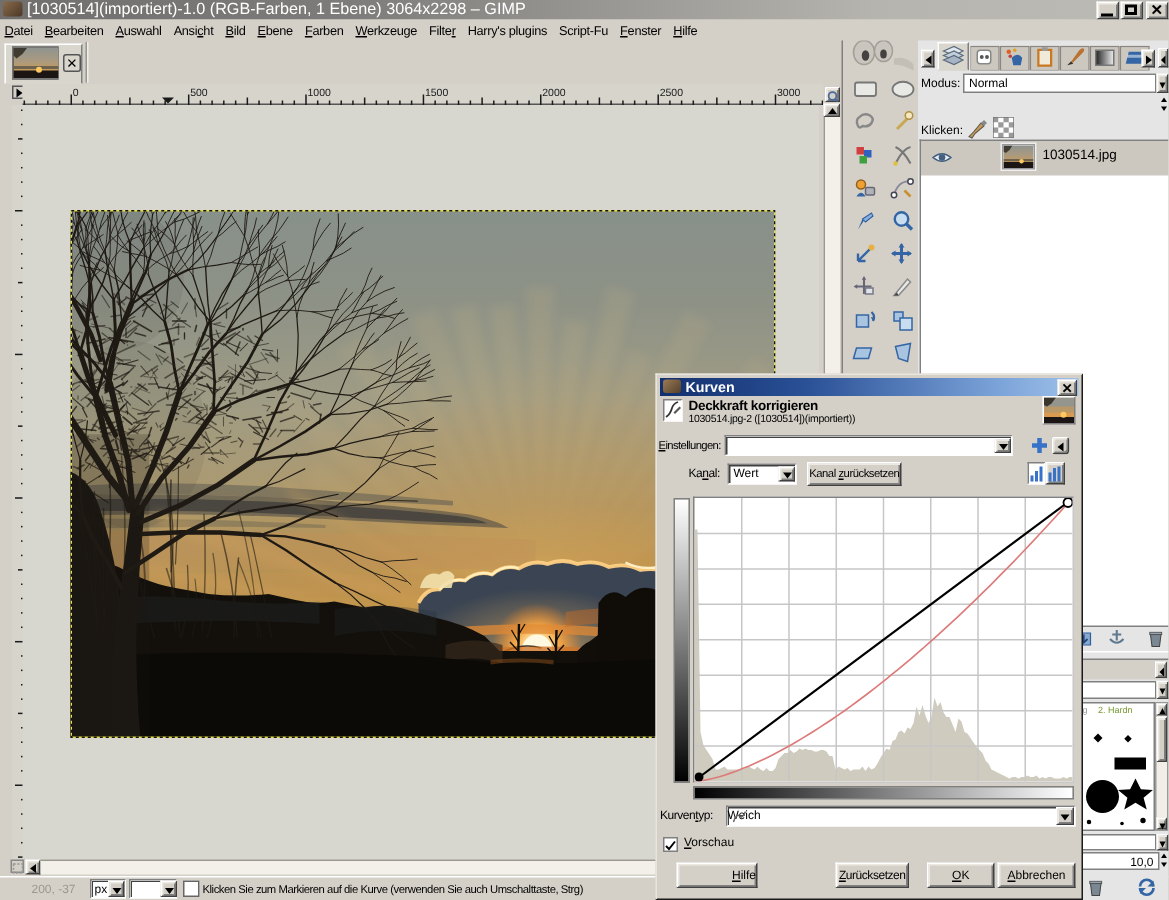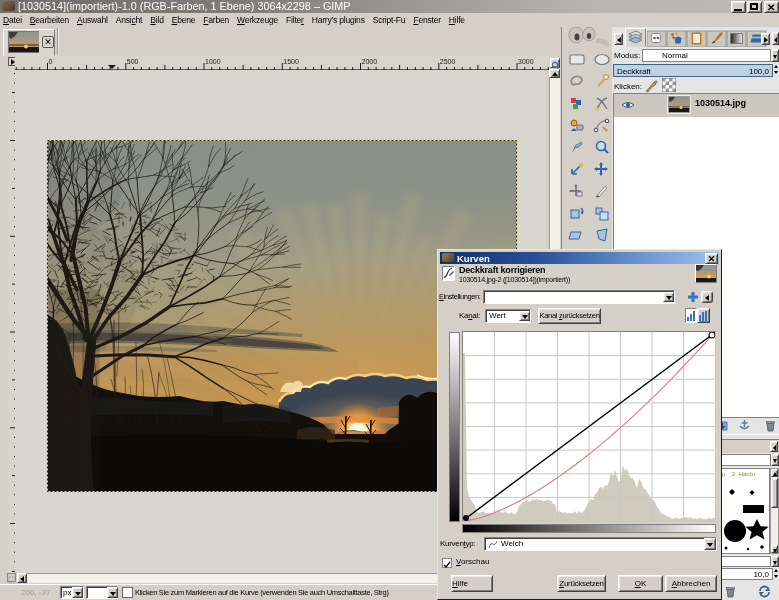--- a/index.html
+++ b/index.html
@@ -1490,29 +1490,25 @@
         </g>
       </svg></div>
   <div class="dbtn" style="left:149px;top:6px;width:9px;height:12px">
       <div class="arrow-right" style="left:2px;top:3px"></div>
     </div>
   <div class="dbtn" style="left:160px;top:5px;width:7px;height:13px">
       <div class="arrow-left" style="left:1px;top:4px;border-right-width:3px"></div>
     </div>
 
   <span class="abs" style="left:2px;top:24px;font-size:8px">Modus:</span>
-  <div class="abs" style="left:30px;top:22px;width:129px;height:13px;background:#fff;border:1px solid #808080;font-size:8px;line-height:11px;padding-left:19px">Normal</div>
+  <div class="abs" style="left:30px;top:22px;width:129px;height:13px;background:#fff;border:1px solid #808080;font-size:8px;line-height:11px;padding-left:3px">Normal</div>
   <div class="dbtn" style="left:159px;top:22px;width:8px;height:13px">
       <div class="arrow-down" style="left:1px;top:5px;border-left-width:2.5px;border-right-width:2.5px"></div>
     </div>
 
-  <div class="abs" style="left:1px;top:37px;width:160px;height:13px;background:#bdd2e4;border:1px solid #44627e;font-size:8px;line-height:11px">
-    <span class="abs" style="left:3px;top:1px">Deckkraft</span>
-      <span class="abs" style="right:3px;top:1px">100,0</span>
-  </div>
   <div class="abs" style="left:162px;top:37px;width:6px;height:13px">
       <div class="arrow-up" style="left:0;top:1px;border-left-width:2.5px;border-right-width:2.5px;border-bottom-width:3px"></div>
       <div class="arrow-down" style="left:0;top:7px;border-left-width:2.5px;border-right-width:2.5px;border-top-width:3px"></div>
     </div>
 
   <span class="abs" style="left:2px;top:55px;font-size:8px">Klicken:</span>
   <svg class="abs" style="left:32px;top:52px" width="14" height="14">
       <path d="M2,12 L5,9 L10,3 L12,5 L6,10 L4,13 Z" fill="#c89a50" stroke="#555" stroke-width="0.7"></path>
       <path d="M10,3 L12,1 L14,3 L12,5 Z" fill="#888"></path>
     </svg>
@@ -1545,21 +1541,21 @@
               <stop offset="0.7" stop-color="#c59a5e"></stop>
               <stop offset="1" stop-color="#cf9850"></stop>
             </linearGradient>
           </defs>
           <rect width="20" height="15" fill="url(#lts)"></rect>
           <rect y="9" width="20" height="1.5" fill="#4a4a44" opacity="0.7"></rect>
           <rect y="11" width="20" height="4" fill="#1b1613"></rect>
           <circle cx="12" cy="10.5" r="1.5" fill="#ffc860"></circle>
           <path d="M0,0 L6,0 L4,3 L1.5,5 L0,4 Z" fill="#2a241c" opacity="0.8"></path>
         </svg></div>
-    <span class="abs" style="left:81px;top:4px;font-size:9px;font-weight:bold">1030514.jpg</span>
+    <span class="abs" style="left:81px;top:4px;font-size:9px;font-weight:normal">1030514.jpg</span>
   </div>
 
   <div class="abs" style="left:1px;top:391px;width:166px;height:15px" id="layerbtns">
     <svg class="abs" style="left:103px;top:1px" width="13" height="13">
         <path d="M2,3 L11,3 L11,11 L2,11 Z" fill="#88a8d0" stroke="#3060a0" stroke-width="0.8"></path>
         <path d="M6.5,4 L6.5,9 M4,7 L6.5,9.5 L9,7" fill="none" stroke="#204880" stroke-width="1.2"></path>
       </svg>
     <svg class="abs" style="left:125px;top:1px" width="13" height="13">
         <path d="M6.5,1 L6.5,8 M3.5,4 L9.5,4 M2,7 Q6.5,12 11,7" fill="none" stroke="#5f7a90" stroke-width="1.4"></path>
       </svg>
@@ -1710,27 +1706,27 @@
         <line x1="2" y1="187" x2="250" y2="2" stroke="#000" stroke-width="1.4"></line>
         <circle cx="3" cy="186" r="3" fill="#000"></circle>
         <circle cx="249" cy="3" r="3" fill="#fff" stroke="#000" stroke-width="1.2"></circle>
       </svg></div>
 
   <div class="abs" style="left:24px;top:274px;width:254px;height:9px;border:1px solid #808080;background:linear-gradient(90deg,#000,#fff)"></div>
 
   <span class="abs" style="left:2px;top:289px;font-size:8px;letter-spacing:-0.3px">Kurven<u>t</u>yp:</span>
   <div class="abs combo" style="left:46px;top:287px;width:233px;height:14px;font-size:8px;line-height:12px"><svg class="abs" style="left:3px;top:2px" width="10" height="9">
         <path d="M1,8 Q3,2 5,4 Q7,6 9,1" fill="none" stroke="#666" stroke-width="1"></path>
-      </svg><span style="margin-left:16px">Weich</span></div>
+      </svg><span style="margin-left:0">Weich</span></div>
   <div class="dbtn" style="left:266px;top:288px;width:12px;height:12px">
       <div class="arrow-down" style="left:2px;top:4px"></div>
     </div>
 
   <div class="abs" style="left:4px;top:308px;width:10px;height:10px;background:#fff;border:1px solid #808080"><svg width="8" height="8">
         <path d="M1,4 L3,6 L7,1" fill="none" stroke="#000" stroke-width="1.3"></path>
       </svg></div>
   <span class="abs" style="left:18px;top:307px;font-size:8px"><u>V</u>orschau</span>
 
-  <div class="abs raised" style="left:13px;top:325px;width:42px;height:17px;font-size:8px;text-align:left;line-height:15px"><u>H</u>ilfe</div>
+  <div class="abs raised" style="left:13px;top:325px;width:54px;height:17px;font-size:8px;text-align:right;line-height:15px"><u>H</u>ilfe</div>
   <div class="abs raised" style="left:119px;top:325px;width:49px;height:17px;font-size:8px;letter-spacing:-0.3px;text-align:center;line-height:15px;white-space:nowrap"><u>Z</u>urücksetzen</div>
   <div class="abs raised" style="left:180px;top:325px;width:45px;height:17px;font-size:8px;text-align:center;line-height:15px"><u>O</u>K</div>
   <div class="abs raised" style="left:227px;top:325px;width:52px;height:17px;font-size:8px;text-align:center;line-height:15px"><u>A</u>bbrechen</div>
 </div>
 
 </body></html>

